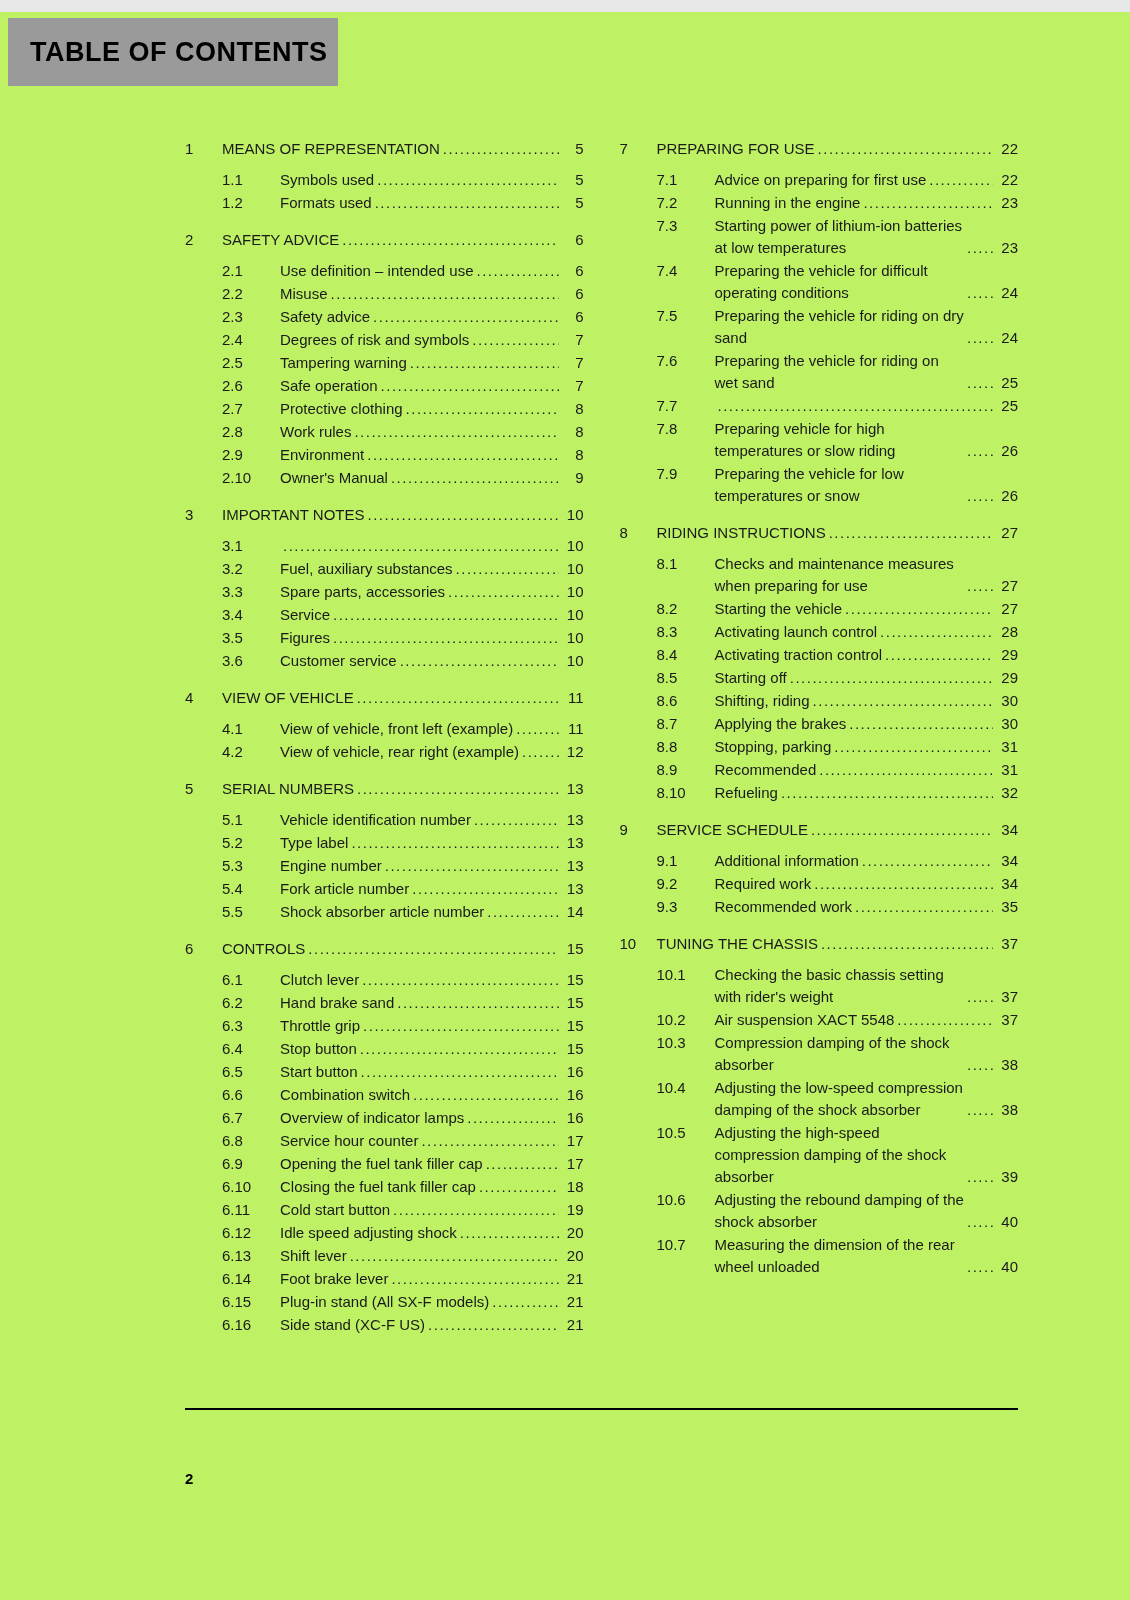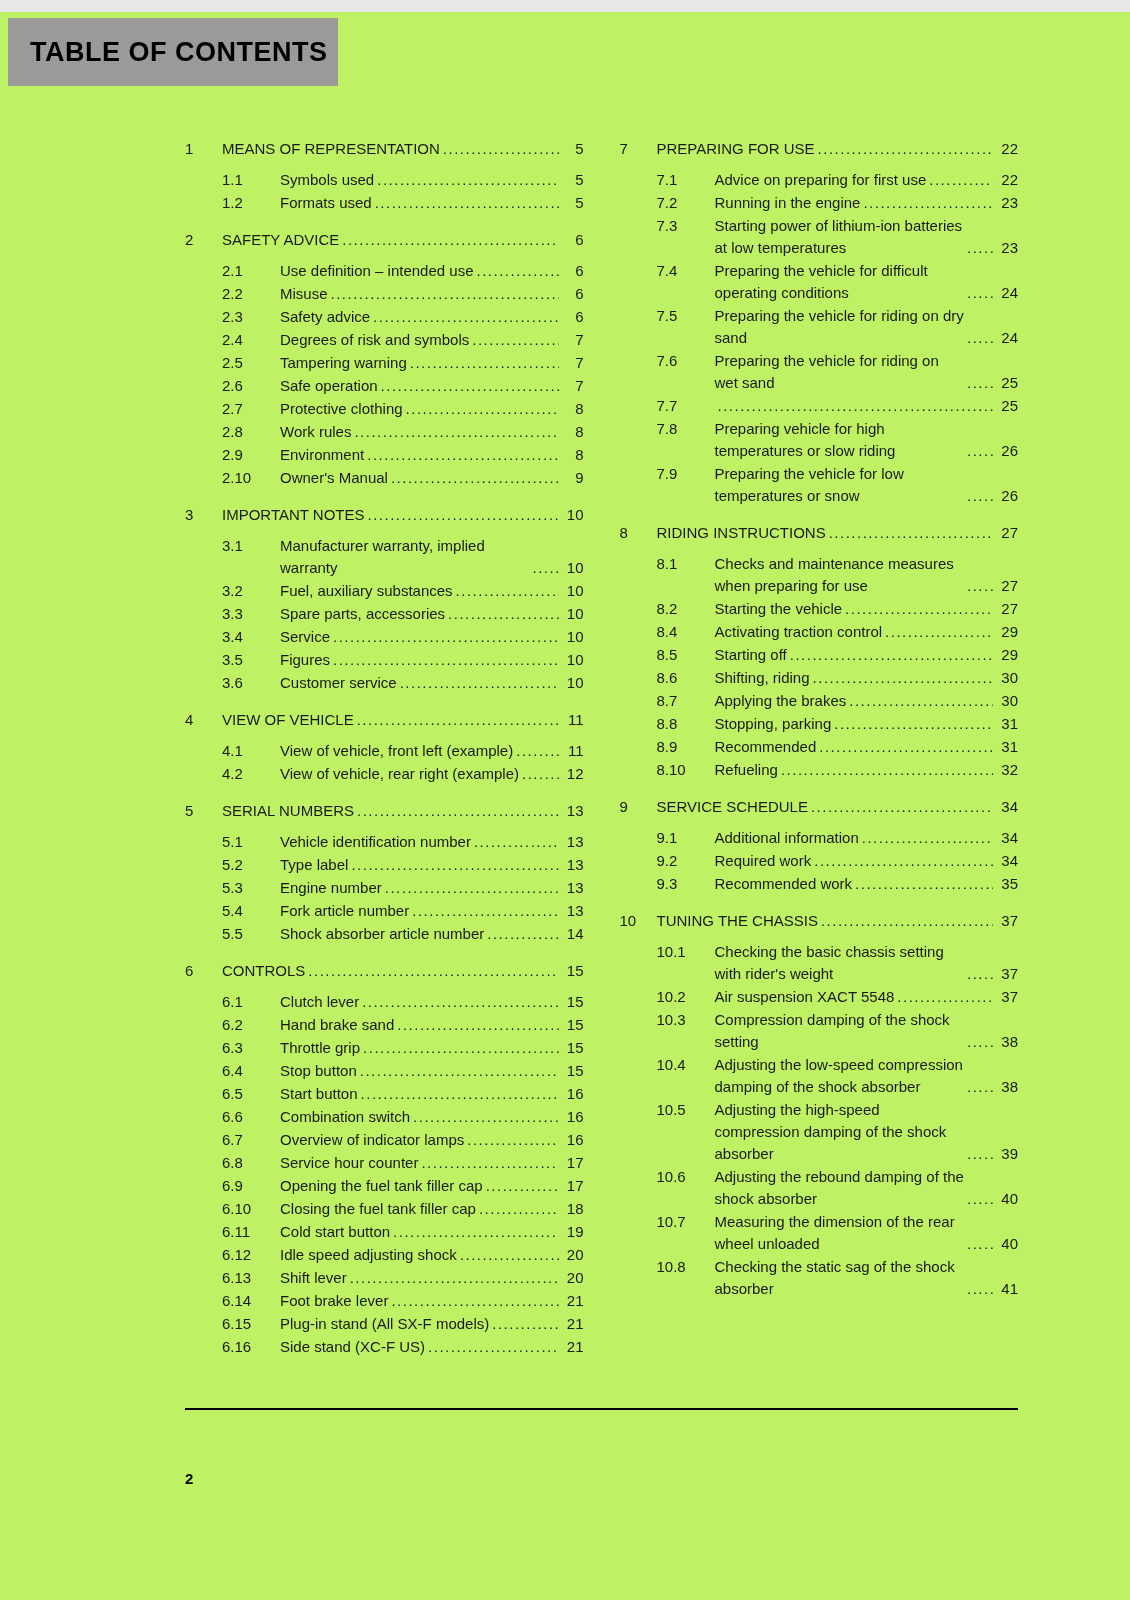--- a/index.html
+++ b/index.html
@@ -198,21 +198,20 @@
           <span class="pg">9</span>
         </div>
         <div class="row chapter">
           <span class="num">3</span>
           <span class="title">Important notes</span>
           <span class="dots"></span>
           <span class="pg">10</span>
         </div>
         <div class="row item">
           <span class="num">3.1</span>
-          <span class="title">Manufacturer warranty, implied warranty</span>
           <span class="dots"></span>
           <span class="pg">10</span>
         </div>
         <div class="row item">
           <span class="num">3.2</span>
           <span class="title">Fuel, auxiliary substances</span>
           <span class="dots"></span>
           <span class="pg">10</span>
         </div>
         <div class="row item">
@@ -468,20 +467,26 @@
           <span class="dots"></span>
           <span class="pg">27</span>
         </div>
         <div class="row item">
           <span class="num">8.2</span>
           <span class="title">Starting the vehicle</span>
           <span class="dots"></span>
           <span class="pg">27</span>
         </div>
         <div class="row item">
+          <span class="num">8.3</span>
+          <span class="title">Activating launch control</span>
+          <span class="dots"></span>
+          <span class="pg">28</span>
+        </div>
+        <div class="row item">
           <span class="num">8.4</span>
           <span class="title">Activating traction control</span>
           <span class="dots"></span>
           <span class="pg">29</span>
         </div>
         <div class="row item">
           <span class="num">8.5</span>
           <span class="title">Starting off</span>
           <span class="dots"></span>
           <span class="pg">29</span>
@@ -553,21 +558,21 @@
           <span class="pg">37</span>
         </div>
         <div class="row item">
           <span class="num">10.2</span>
           <span class="title">Air suspension XACT 5548</span>
           <span class="dots"></span>
           <span class="pg">37</span>
         </div>
         <div class="row item">
           <span class="num">10.3</span>
-          <span class="title">Compression damping of the shock setting</span>
+          <span class="title">Compression damping of the shock absorber</span>
           <span class="dots"></span>
           <span class="pg">38</span>
         </div>
         <div class="row item">
           <span class="num">10.4</span>
           <span class="title">Adjusting the low-speed compression damping of the shock absorber</span>
           <span class="dots"></span>
           <span class="pg">38</span>
         </div>
         <div class="row item">
@@ -581,25 +586,19 @@
           <span class="title">Adjusting the rebound damping of the shock absorber</span>
           <span class="dots"></span>
           <span class="pg">40</span>
         </div>
         <div class="row item">
           <span class="num">10.7</span>
           <span class="title">Measuring the dimension of the rear wheel unloaded</span>
           <span class="dots"></span>
           <span class="pg">40</span>
         </div>
-        <div class="row item">
-          <span class="num">10.8</span>
-          <span class="title">Checking the static sag of the shock absorber</span>
-          <span class="dots"></span>
-          <span class="pg">41</span>
-        </div>
       </div>
   </div>
 
   <hr class="footer-rule">
   <div class="page-number">2</div>
 
 </div>
 
 </body></html>

